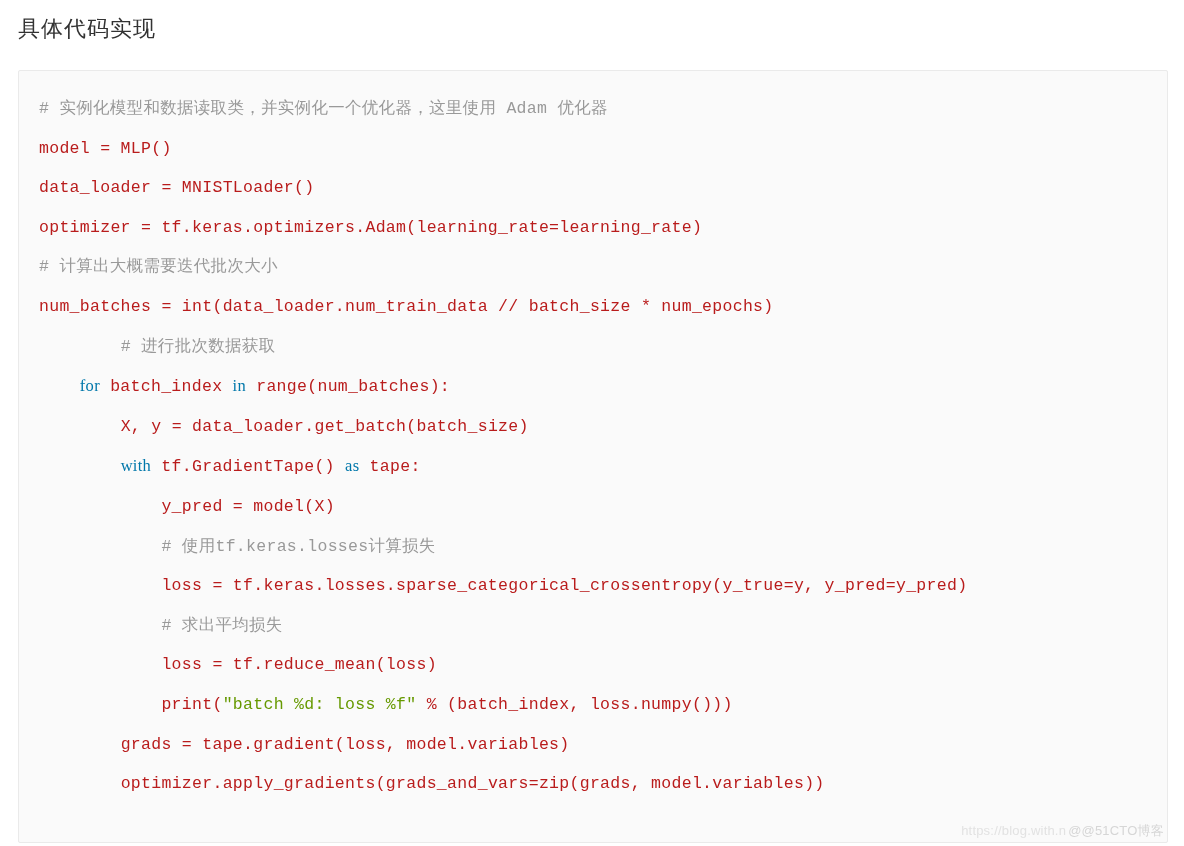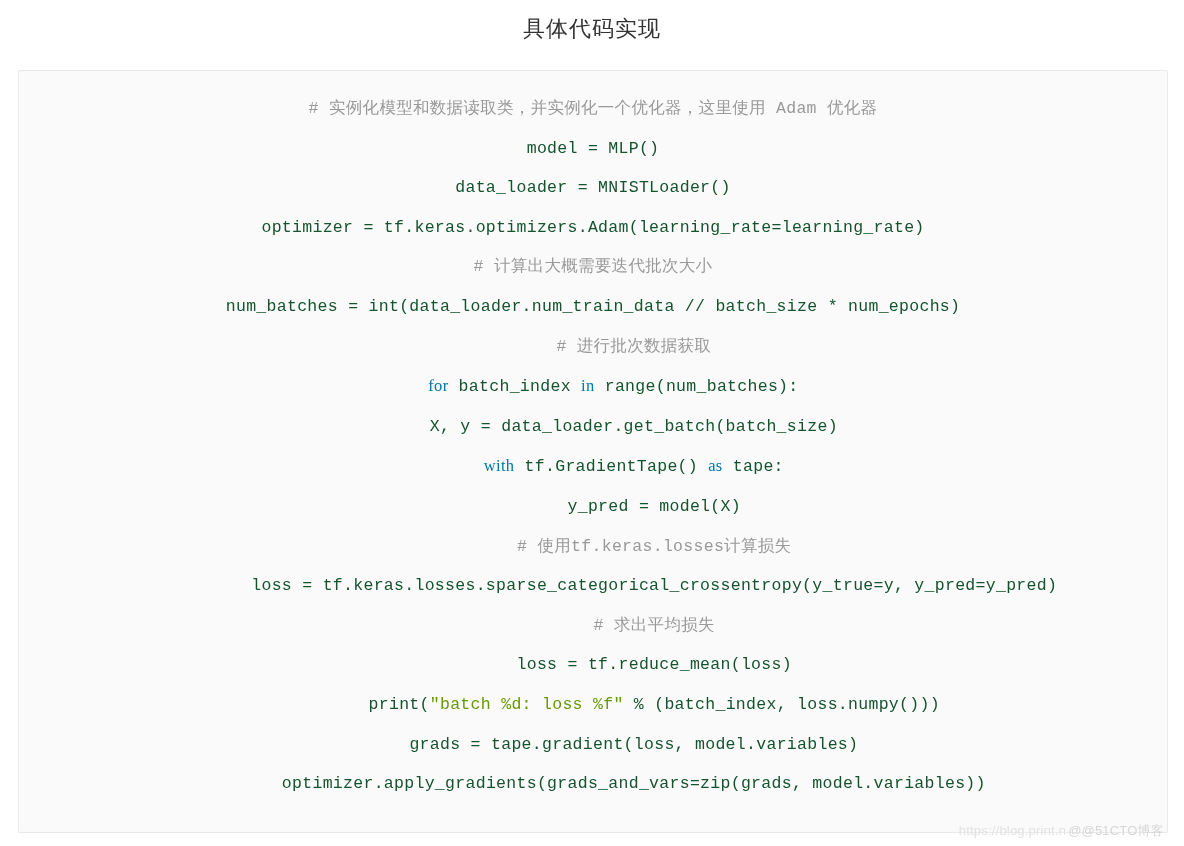--- a/index.html
+++ b/index.html
@@ -1,46 +1,46 @@
 <!DOCTYPE html>
 <html><head>
 <meta charset="utf-8">
 <style>
-  * { margin: 0; padding: 0; box-sizing: border-box; text-align: center; }
+  * { margin: 0; padding: 0; box-sizing: border-box; }
   body {
     background: #ffffff;
     font-family: "Microsoft YaHei", "PingFang SC", -apple-system, sans-serif;
     width: 1184px;
     height: 846px;
     overflow: hidden;
     position: relative;
   }
   .page-title {
     font-size: 22px;
     font-weight: 400;
     color: #333333;
     padding: 14px 18px 12px 18px;
     letter-spacing: 1px;
   }
   .code-block {
     margin: 14px 16px 0 18px;
     background: #fafafa;
     border: 1px solid #eaeaea;
     border-radius: 2px;
-    padding: 18px 20px 28px 20px;
+    padding: 18px 20px 38px 20px;
     font-family: "Consolas", "Menlo", "Courier New", monospace;
     font-size: 16.5px;
     color: #333333;
     line-height: 2.4;
     letter-spacing: 0.3px;
     white-space: pre;
     overflow: hidden;
     position: relative;
   }
-  .p  { color: #14532d; }
+  .p  { color: #b91c1c; }
   .c  { color: #999999; }
   .k  { color: #0077aa; font-family: Liberation Serif, serif; }
   .s  { color: #669900; }
   .watermark {
     position: absolute;
     right: 20px;
     bottom: 6px;
     font-size: 13px;
     color: #d6d6d6;
     font-family: Arial, "Microsoft YaHei", sans-serif;
@@ -50,14 +50,14 @@
   .wm-sub { color: #e2e2e2; margin-right: 2px; }
 </style>
 </head>
 <body>
 
 <h2 class="page-title">具体代码实现</h2>
 
 <div class="code-block" id="code-block"><div><span class="c"># 实例化模型和数据读取类，并实例化一个优化器，这里使用 Adam 优化器</span></div><div><span class="p">model = MLP()</span></div><div><span class="p">data_loader = MNISTLoader()</span></div><div><span class="p">optimizer = tf.keras.optimizers.Adam(learning_rate=learning_rate)</span></div><div><span class="c"># 计算出大概需要迭代批次大小</span></div><div><span class="p">num_batches = int(data_loader.num_train_data // batch_size * num_epochs)</span></div><div>        <span class="c"># 进行批次数据获取</span></div><div>    <span class="k">for</span><span class="p"> batch_index </span><span class="k">in</span><span class="p"> range(num_batches):</span></div><div>        <span class="p">X, y = data_loader.get_batch(batch_size)</span></div><div>        <span class="k">with</span><span class="p"> tf.GradientTape() </span><span class="k">as</span><span class="p"> tape:</span></div><div>            <span class="p">y_pred = model(X)</span></div><div>            <span class="c"># 使用tf.keras.losses计算损失</span></div><div>            <span class="p">loss = tf.keras.losses.sparse_categorical_crossentropy(y_true=y, y_pred=y_pred)</span></div><div>            <span class="c"># 求出平均损失</span></div><div>            <span class="p">loss = tf.reduce_mean(loss)</span></div><div>            <span class="p">print(</span><span class="s">"batch %d: loss %f"</span><span class="p"> % (batch_index, loss.numpy()))</span></div><div>        <span class="p">grads = tape.gradient(loss, model.variables)</span></div><div>        <span class="p">optimizer.apply_gradients(grads_and_vars=zip(grads, model.variables))</span></div></div>
 
 <div class="watermark">
-  <span class="wm-sub">https://blog.print.n</span><span>@@51CTO博客</span>
+  <span class="wm-sub">https://blog.with.n</span><span>@@51CTO博客</span>
 </div>
 
 </body></html>

